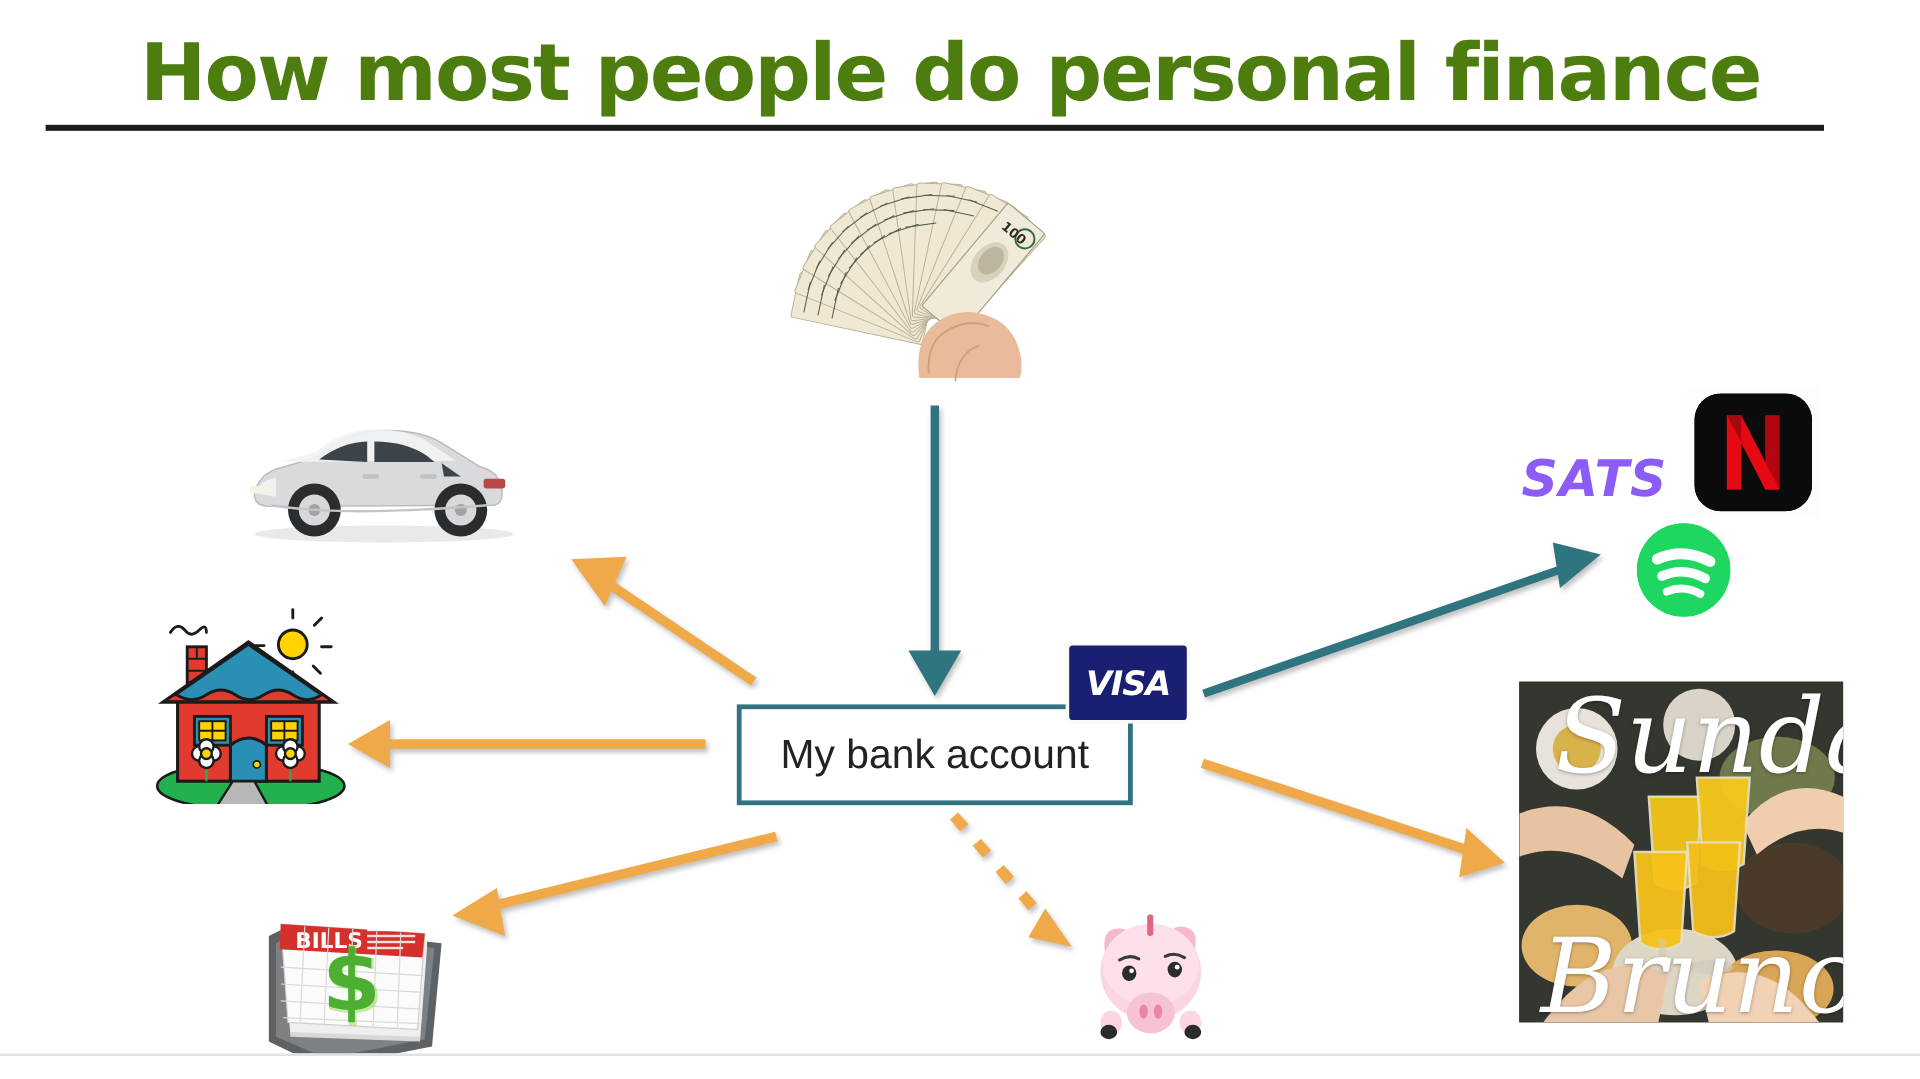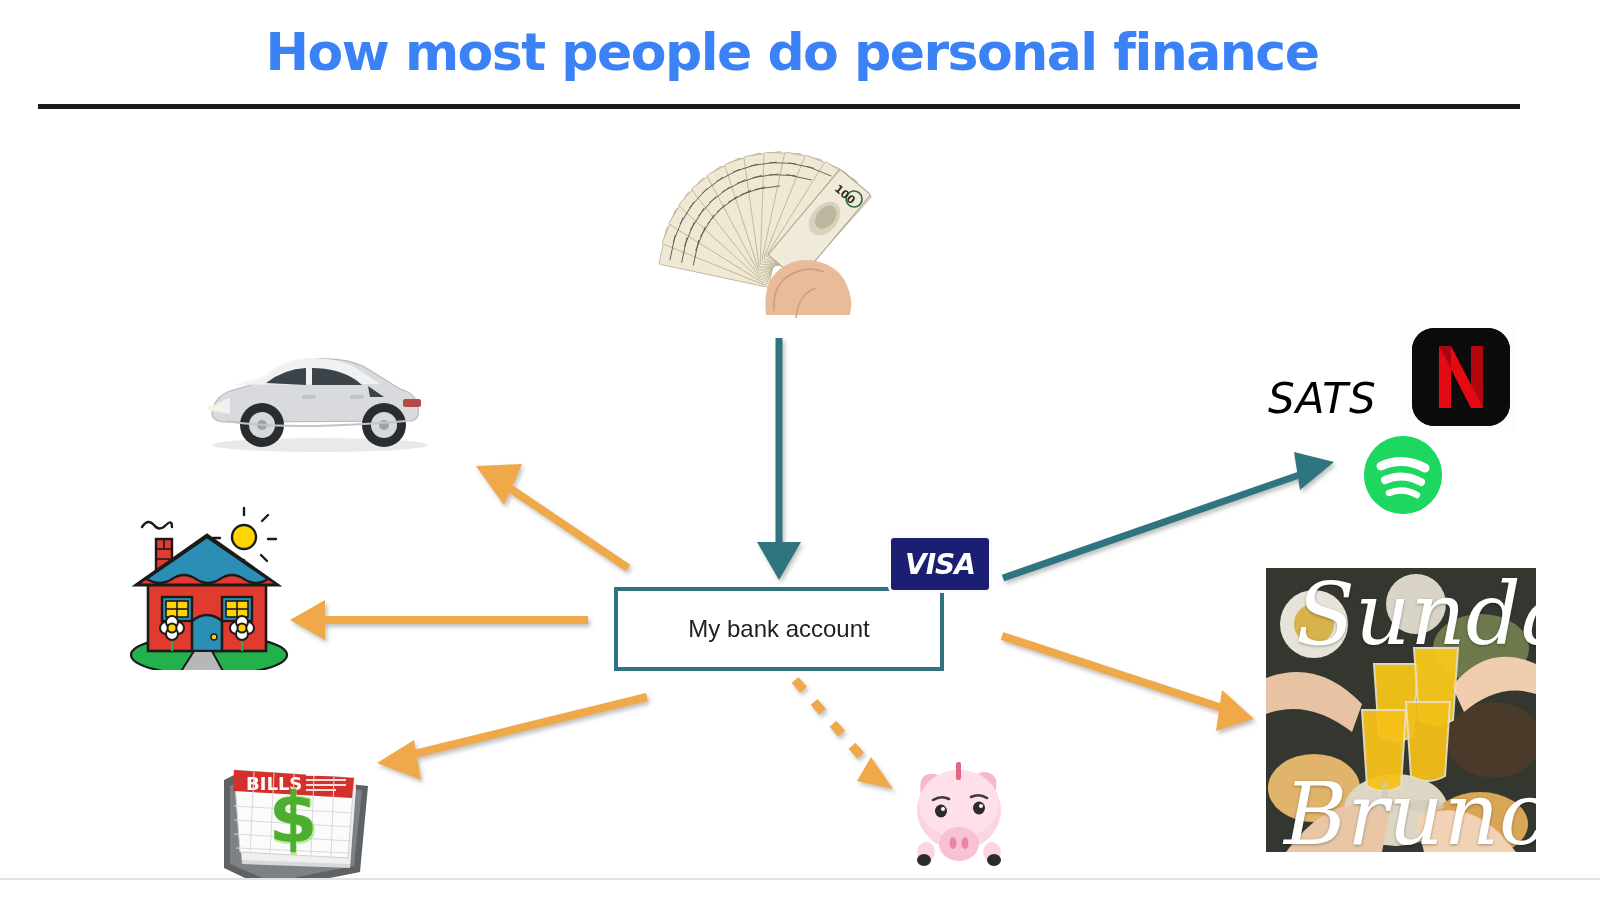--- a/index.html
+++ b/index.html
@@ -7,49 +7,49 @@
     width:1600px;height:899px;position:relative;overflow:hidden;
     font-family:"Liberation Sans","DejaVu Sans",sans-serif;
     background:#ffffff;
   }
   .slide{position:absolute;left:0;top:0;width:1600px;height:878px;background:#fff;overflow:hidden;}
   .bottom-bar{position:absolute;left:0;top:878px;width:1600px;height:21px;background:#ffffff;border-top:2px solid #e2e2e2;}
 
   
   .title{
     position:absolute;left:0;top:22px;width:1584px;text-align:center;
-    font-size:52px;font-weight:bold;color:#3b82f6;letter-spacing:-1.5px;
+    font-size:66px;font-weight:bold;color:#4d7c0f;letter-spacing:-1.5px;
     font-family:"DejaVu Sans","Liberation Sans",sans-serif;
     white-space:nowrap;
   }
   .title-underline{position:absolute;left:38px;top:104px;width:1482px;height:5px;background:#1b1b1b;}
 
   
   .arrows{position:absolute;left:0;top:0;width:1600px;height:878px;}
 
   
   .bank-box{
     position:absolute;left:614px;top:587px;width:330px;height:84px;
     border:4px solid #2f7480;background:#ffffff;box-sizing:border-box;
     display:flex;align-items:center;justify-content:center;
   }
-  .bank-box-label{font-size:24px;color:#222;font-family:"Liberation Sans",sans-serif;}
+  .bank-box-label{font-size:34px;color:#222;font-family:"Liberation Sans",sans-serif;}
 
   
   .visa{
-    position:absolute;left:891px;top:538px;width:98px;height:52px;
+    position:absolute;left:891px;top:538px;width:98px;height:62px;
     background:#1a1f71;border-radius:3px;display:flex;align-items:center;justify-content:center;
     box-shadow:0 0 0 3px #fafafa;
   }
   .visa-text{color:#fff;font-weight:bold;font-style:italic;font-size:28px;letter-spacing:-1px;
              font-family:"DejaVu Sans","Liberation Sans",sans-serif;}
 
   
-  .sats{position:absolute;left:1268px;top:374px;font-size:42px;font-weight:normal;font-style:italic;
-        color:#000000;letter-spacing:1px;font-family:"DejaVu Sans","Liberation Sans",sans-serif;}
+  .sats{position:absolute;left:1268px;top:374px;font-size:42px;font-weight:bold;font-style:italic;
+        color:#8b5cf6;letter-spacing:1px;font-family:"DejaVu Sans","Liberation Sans",sans-serif;}
 
   
   .netflix-wrap{position:absolute;left:1406px;top:322px;width:110px;height:110px;background:#fdfdfd;}
   .netflix{position:absolute;left:6px;top:6px;width:98px;height:98px;background:#0b0b0b;border-radius:22px;
            overflow:hidden;}
 
   
   .spotify{position:absolute;left:1364px;top:436px;width:78px;height:78px;border-radius:50%;background:#1ed760;overflow:hidden;}
 
   

